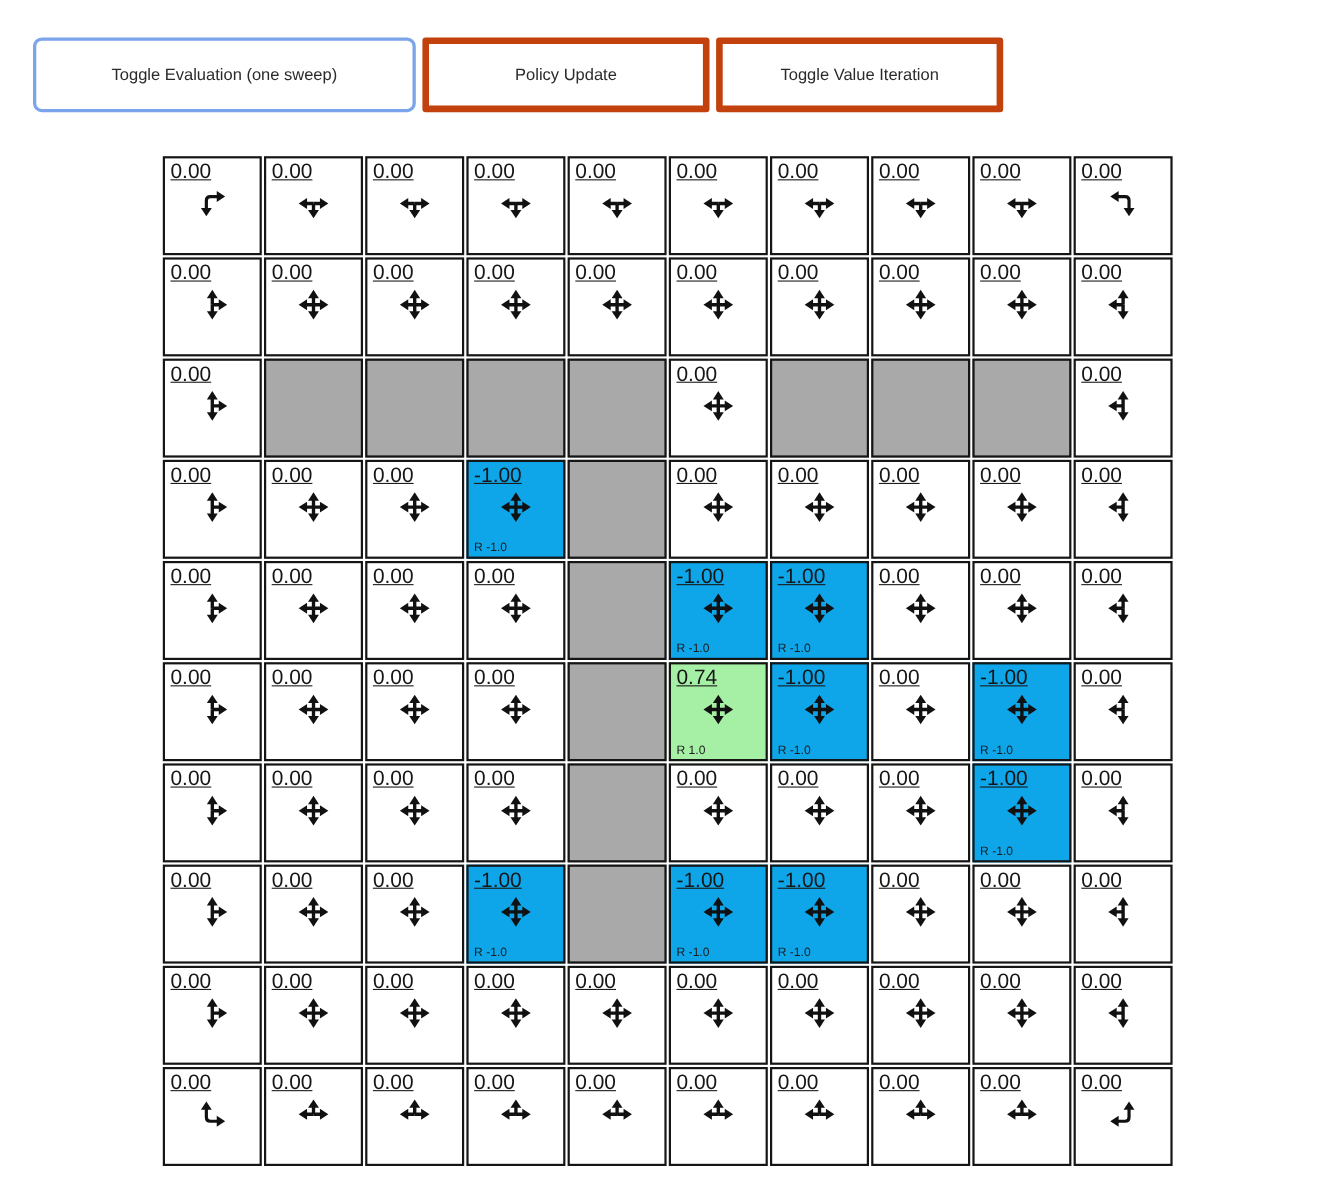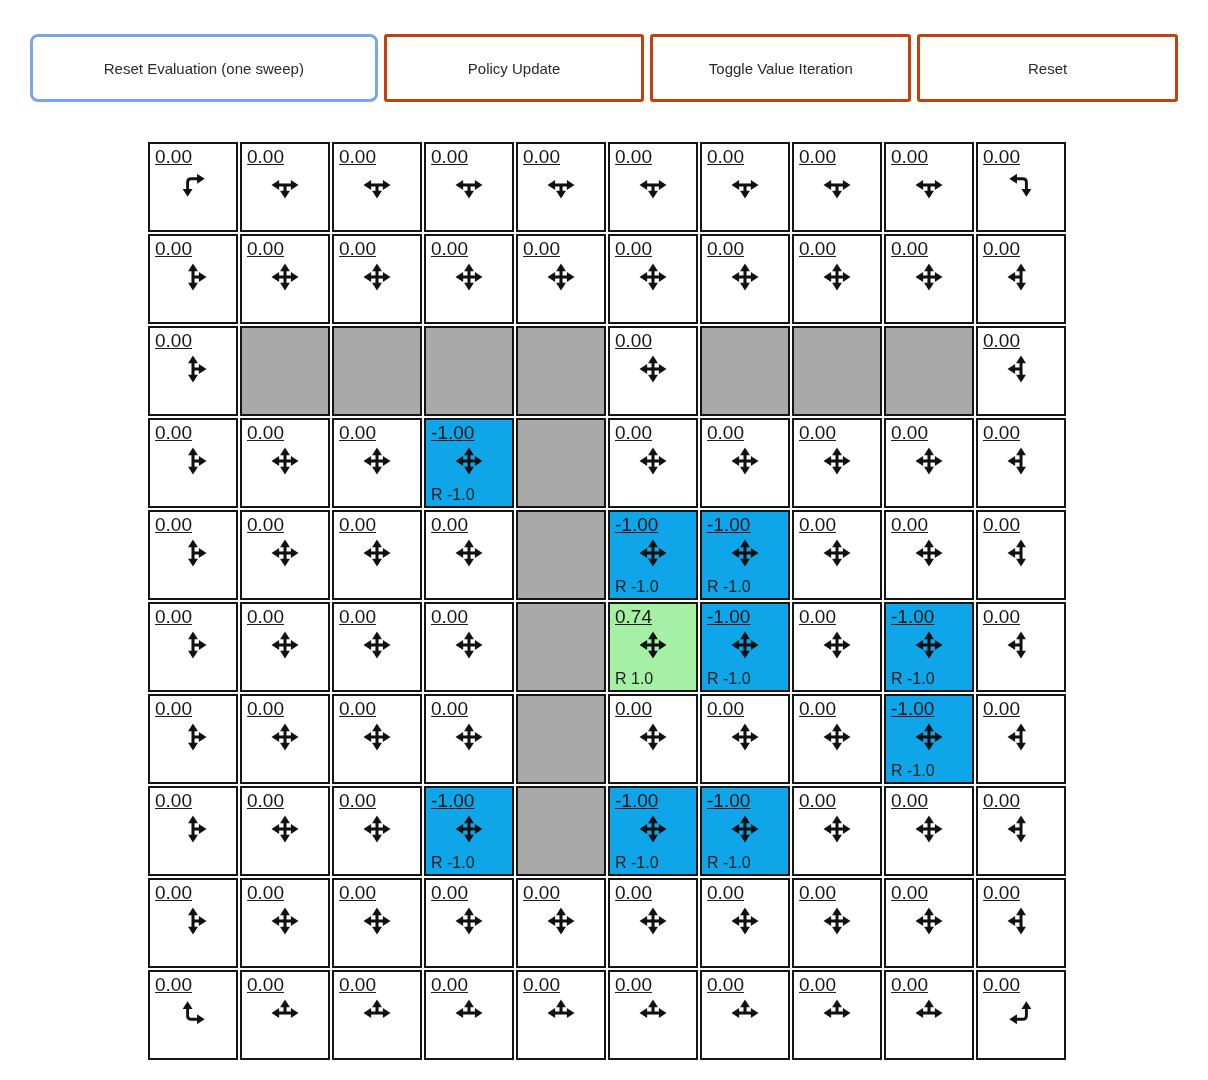--- a/index.html
+++ b/index.html
@@ -1,44 +1,43 @@
 <!DOCTYPE html>
 <html><head>
 <meta charset="utf-8">
 <style>
   html,body{margin:0;padding:0;background:#ffffff;}
   body{width:1208px;height:1080px;font-family:"Liberation Sans",sans-serif;color:#1c1c1c;overflow:hidden;}
 
   
   .toolbar{display:flex;gap:6px;padding:34px 30px 0 30px;align-items:stretch;}
-  .btn{height:68px;background:#ffffff;border:3px solid #c2410c;border-radius:3px;
+  .btn{height:68px;background:#ffffff;border:6px solid #c2410c;border-radius:3px;
        font-family:"Liberation Sans",sans-serif;font-size:15px;color:#2a2a2a;
        display:flex;align-items:center;justify-content:center;cursor:pointer;box-sizing:border-box;}
   .btn-wide{width:348px;}
   .btn-std{width:261px;}
   .btn.active{border:3px solid #7ba4ea;border-radius:8px;}
 
   
   .grid{margin:40px 0 0 148px;display:grid;grid-template-columns:repeat(10,90px);grid-auto-rows:90px;gap:2px;width:max-content;text-decoration:underline;}
   .cell{position:relative;box-sizing:border-box;border:2px solid #151515;background:#ffffff;padding:2px 5px 0 5px;}
   .cell.red{background:#0ea5e9;}
   .cell.green{background:#a6f0a6;}
   .cell.wall{background:#a9a9a9;}
   .cell .val{font-size:19px;line-height:22px;color:#161616;letter-spacing:0;}
   .cell svg{display:block;margin:-1px auto 0 auto;}
-  .cell .rw{position:absolute;left:5px;bottom:2px;font-size:16px;color:#1d1d1d;margin-top:40px;}
+  .cell .rw{position:absolute;left:5px;bottom:2px;font-size:11px;color:#1d1d1d;margin-top:40px;}
 </style>
 </head>
 <body>
 
 <div class="toolbar">
-  <button class="btn btn-wide active">Reset Evaluation (one sweep)</button>
+  <button class="btn btn-wide active">Toggle Evaluation (one sweep)</button>
   <button class="btn btn-std">Policy Update</button>
   <button class="btn btn-std">Toggle Value Iteration</button>
-  <button class="btn btn-std">Reset</button>
 </div>
 
 <div class="grid">
     <div class="cell white">
       <div class="val">0.00</div>
       <svg viewBox="0 0 40 40" width="38" height="36">
         <path d="M 14,27 L 14,17 Q 14,13 18,13 L 27,13" fill="none" stroke="#111111" stroke-width="3.2"></path>
         <polygon points="14,33 8.5,24.5 19.5,24.5" fill="#111111"></polygon>
         <polygon points="33,13 24.5,7.5 24.5,18.5" fill="#111111"></polygon>
       </svg>

